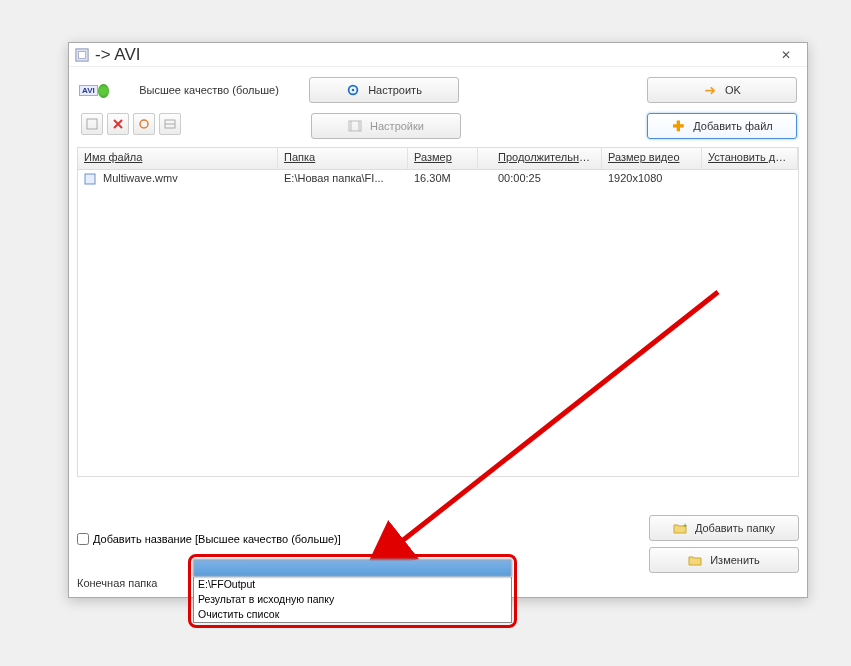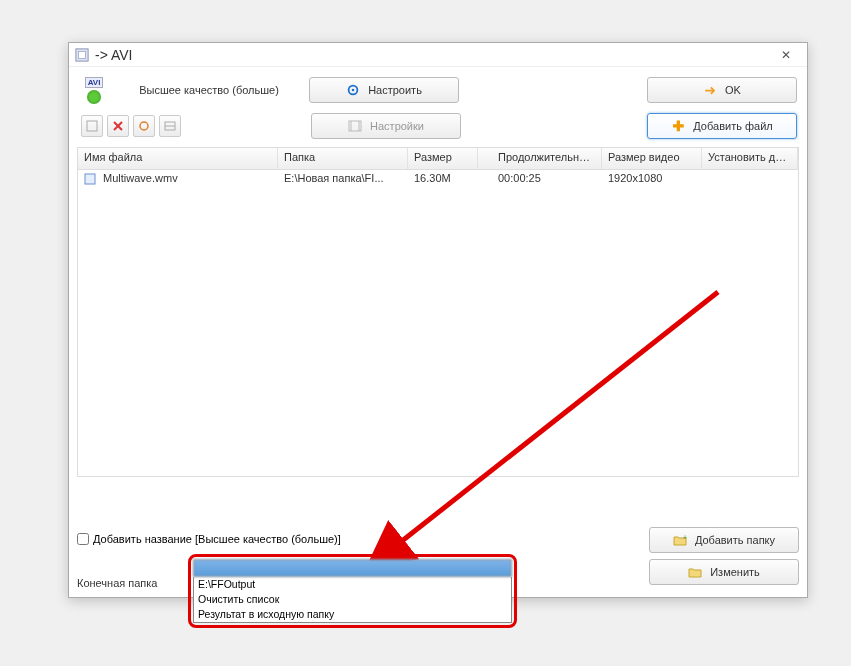--- a/index.html
+++ b/index.html
@@ -26,32 +26,32 @@
     display: flex;
     align-items: center;
     padding: 0 6px;
     background: #fff;
     border-bottom: 1px solid #eee;
   }
   .titlebar .app-icon {
     width: 14px; height: 14px; margin-right: 6px;
     display:flex;align-items:center;justify-content:center;
   }
-  .titlebar .title { color:#333; font-size:14px; }
+  .titlebar .title { color:#333; font-size:17px; }
   .titlebar .spacer { flex:1; }
   .titlebar .win-btn { width:30px; text-align:center; font-size:12px; color:#555; cursor:pointer; }
 
   .toolbar-row {
     display:flex;
     align-items:center;
     padding:8px 10px 6px 10px;
     gap:10px;
   }
   .format-icon {
-    width:30px;height:30px;display:flex;flex-direction:column;align-items:center;justify-content:center;text-align:right;
+    width:30px;height:30px;display:flex;flex-direction:row;align-items:center;justify-content:center;text-align:right;
   }
   .format-icon .avi-badge{font-size:8px;font-weight:bold;color:#2a3a8f;background:#e8ecff;padding:0 2px;border:1px solid #aab;}
   .format-icon .play-circle{width:14px;height:14px;border-radius:50%;background:radial-gradient(circle,#5eca3a 40%,#2a8f1a 100%);margin-top:2px;}
   .quality-label { flex: 0 0 180px; text-align:center; font-size:11px; color:#333;}
   .btn {
     height:26px;
     border:1px solid #bbb;
     border-radius:3px;
     background:linear-gradient(#fdfdfd,#ececec);
     display:inline-flex;
@@ -67,21 +67,21 @@
   .btn.wide { min-width:150px; }
   .btn .ico { width:14px;height:14px;display:inline-flex;align-items:center;justify-content:center;}
   .btn.highlight {
     border:1px solid #4a90d9;
     box-shadow:0 0 3px rgba(74,144,217,0.6);
     background:linear-gradient(#ffffff,#f2f8ff);
   }
   .btn.disabled { color:#999; }
   .toolbar-right { margin-left:auto; }
 
-  .second-row { display:flex; align-items:center; padding:2px 10px 8px 10px; gap:10px;}
+  .second-row { display:flex; align-items:flex-start; padding:2px 10px 8px 10px; gap:10px;}
   .mini-btns { display:flex; gap:4px; margin-left:2px;}
   .mini-btn {
     width:22px;height:22px;border:1px solid #ccc;border-radius:2px;
     background:linear-gradient(#fdfdfd,#ececec);
     display:flex;align-items:center;justify-content:center;
     font-size:11px;cursor:pointer;
   }
   .mini-btn svg{width:12px;height:12px;}
   .second-row .spacer{flex:0 0 110px;}
 
@@ -92,20 +92,21 @@
     position:relative;
     background:#fff;
   }
   .thead {
     display:flex;
     height:22px;
     background:linear-gradient(#fcfcfc,#eee);
     border-bottom:1px solid #ddd;
     font-size:11px;
     color:#333;
+    text-decoration:underline;
   }
   .th {
     border-right:1px solid #e2e2e2;
     padding:3px 6px;
     overflow:hidden;
     white-space:nowrap;
     text-overflow:ellipsis;
   }
   .col-name{width:200px;}
   .col-folder{width:130px;}
@@ -121,21 +122,21 @@
     align-items:flex-start;
   }
   .td { padding:2px 6px; overflow:hidden;white-space:nowrap;text-overflow:ellipsis;}
   .file-ico{width:12px;height:12px;display:inline-block;margin-right:4px;vertical-align:middle;}
 
   .bottom-area{
     position:absolute;
     left:8px;right:8px;bottom:8px;
   }
   .row-checkbox{
-    display:flex;align-items:center;gap:4px;padding:4px 0;
+    display:flex;align-items:center;gap:4px;padding:4px 0;margin-top:12px;
   }
   .row-checkbox input{width:12px;height:12px;}
   .bottom-btns{
     position:absolute;right:0;top:-2px;display:flex;flex-direction:column;gap:6px;
   }
   .dest-row{
     display:flex;align-items:center;gap:12px;margin-top:28px;
   }
   .dest-label{font-size:11px;color:#333;width:110px;}
 
@@ -333,17 +334,17 @@
     </marker>
   </defs>
   <line x1="350" y1="10" x2="20" y2="270" stroke="#e00000" stroke-width="5" marker-end="url(#ah)"></line>
 </svg>
 
 <div class="dropdown-wrap">
   <div class="dropdown-highlight">
     <div class="dropdown-field"></div>
     <div class="dropdown-list">
       <div>E:\FFOutput</div>
+      <div>Результат в исходную папку</div>
       <div>Очистить список</div>
-      <div>Результат в исходную папку</div>
     </div>
   </div>
 </div>
 
 </body></html>

